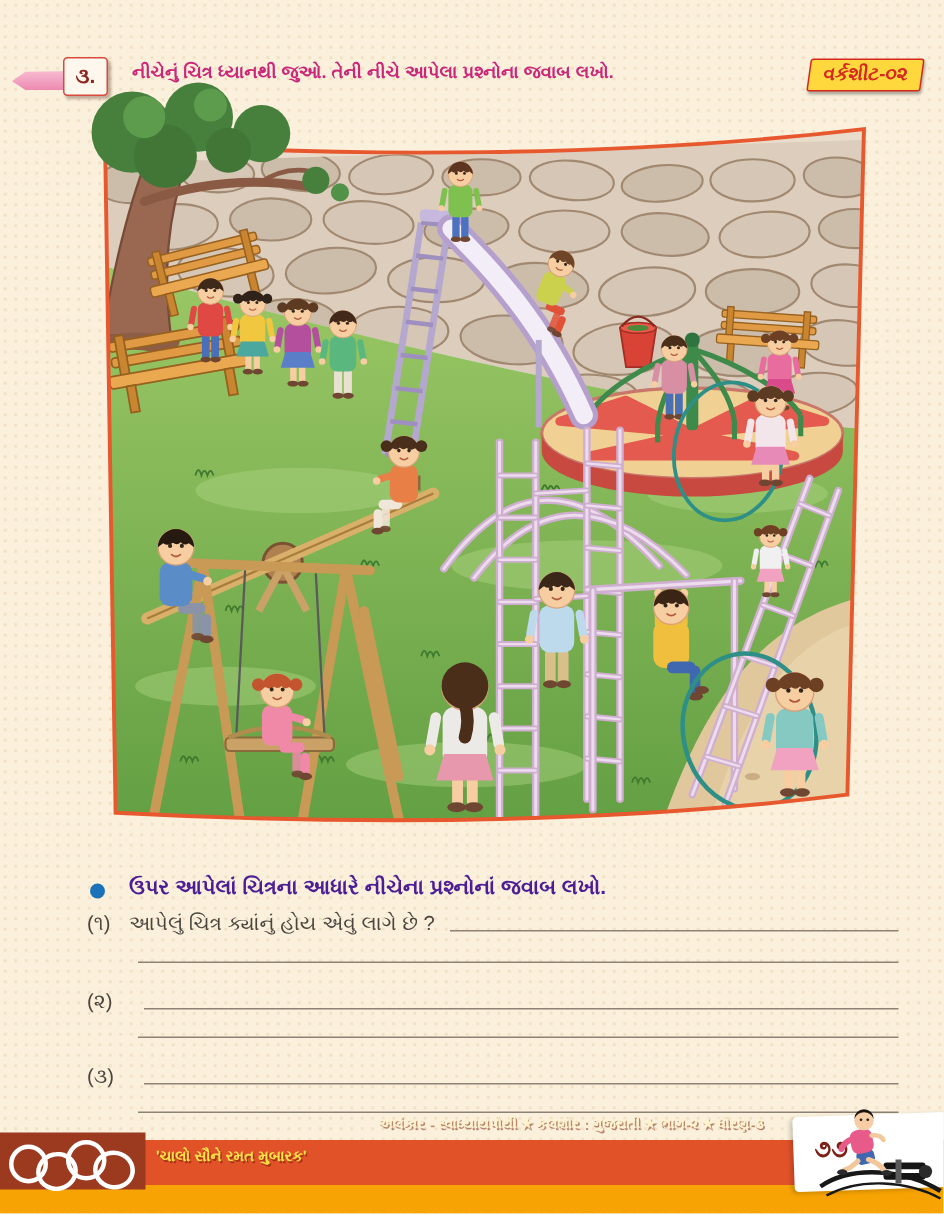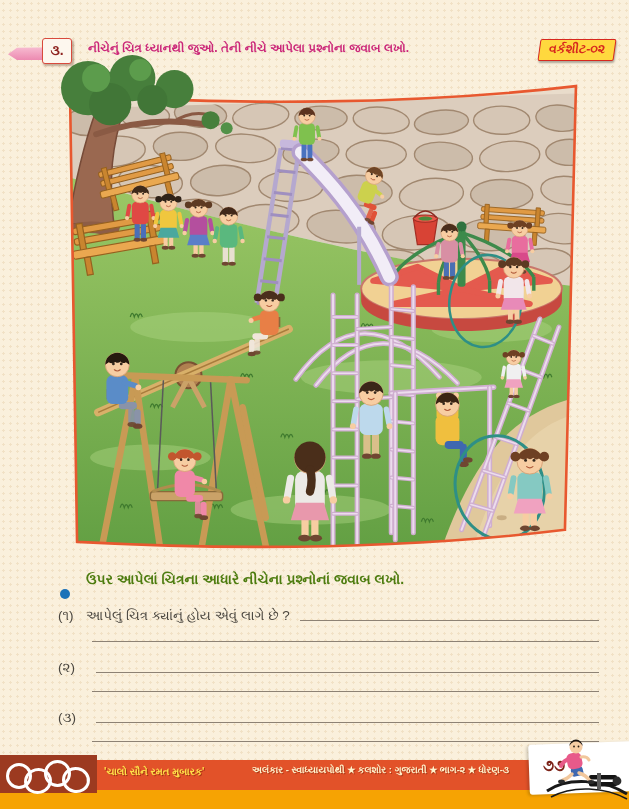--- a/index.html
+++ b/index.html
@@ -20,33 +20,33 @@
     color:#8e2420;font-weight:bold;font-size:14px;text-align:center;line-height:23px;}
   .instruction{left:88px;top:41px;width:430px;color:#cb2779;font-weight:bold;font-size:12px;}
   .badge{right:14px;top:39px;padding:2px 9px 3px;background:#ffd83e;border:1.6px solid #d7281e;
     border-radius:2px;color:#d7281e;font-weight:bold;font-size:12.5px;
     transform:skewX(-8deg);box-shadow:1px 2px 2px rgba(0,0,0,.3);}
   
   .scene{left:60px;top:76px;width:525px;height:498px;}
   .scene svg{overflow:visible;}
   
   .bullet-dot{left:60px;top:589px;width:10px;height:10px;border-radius:50%;background:#1b72b8;}
-  .section-heading{left:86px;top:571px;color:#4d7c0f;font-weight:bold;font-size:14px;}
+  .section-heading{left:86px;top:583px;color:#4c1d95;font-weight:bold;font-size:14px;}
   .q-row{left:58px;right:30px;display:flex;align-items:flex-end;color:#4a463f;font-size:13.5px;}
   .q-num{width:28px;flex:0 0 28px;}
   .q-text{white-space:nowrap;}
   .a-line{flex:1;border-bottom:1.4px solid #8d8274;margin:0 0 3px 10px;height:14px;}
   .full-line{left:92px;right:30px;border-top:1.4px solid #8d8274;height:0;}
   
   .footer-red{left:0;top:760px;width:629px;height:30px;background:#e25229;}
   .rings-panel{left:0;top:755px;width:97px;height:38px;background:#9c3a20;}
   .ring{position:absolute;border:3px solid #fff;border-radius:50%;}
   .slogan{left:104px;top:766px;color:#ffe24a;font-weight:bold;font-size:10px;
     text-shadow:1px 1px 0 rgba(120,30,0,.6);}
-  .book-info{left:252px;top:764px;color:#fff3cd;font-weight:bold;font-size:9.5px;
+  .book-info{left:252px;top:744px;color:#fff3cd;font-weight:bold;font-size:9.5px;
     text-shadow:1px 1px 0 rgba(120,30,0,.5);}
   .footer-orange{left:0;top:790px;width:629px;height:19px;background:#f6a303;}
   .page-corner{left:529px;top:743px;width:104px;height:50px;background:#ffffff;
     transform:rotate(-2deg);box-shadow:-2px 1px 3px rgba(0,0,0,.18);border-radius:3px 0 0 3px;}
   .page-number{left:543px;top:757px;color:#7c2318;font-weight:bold;font-size:16px;}
   .runner{left:545px;top:737px;width:84px;height:68px;}
 </style>
 </head>
 <body>
 

